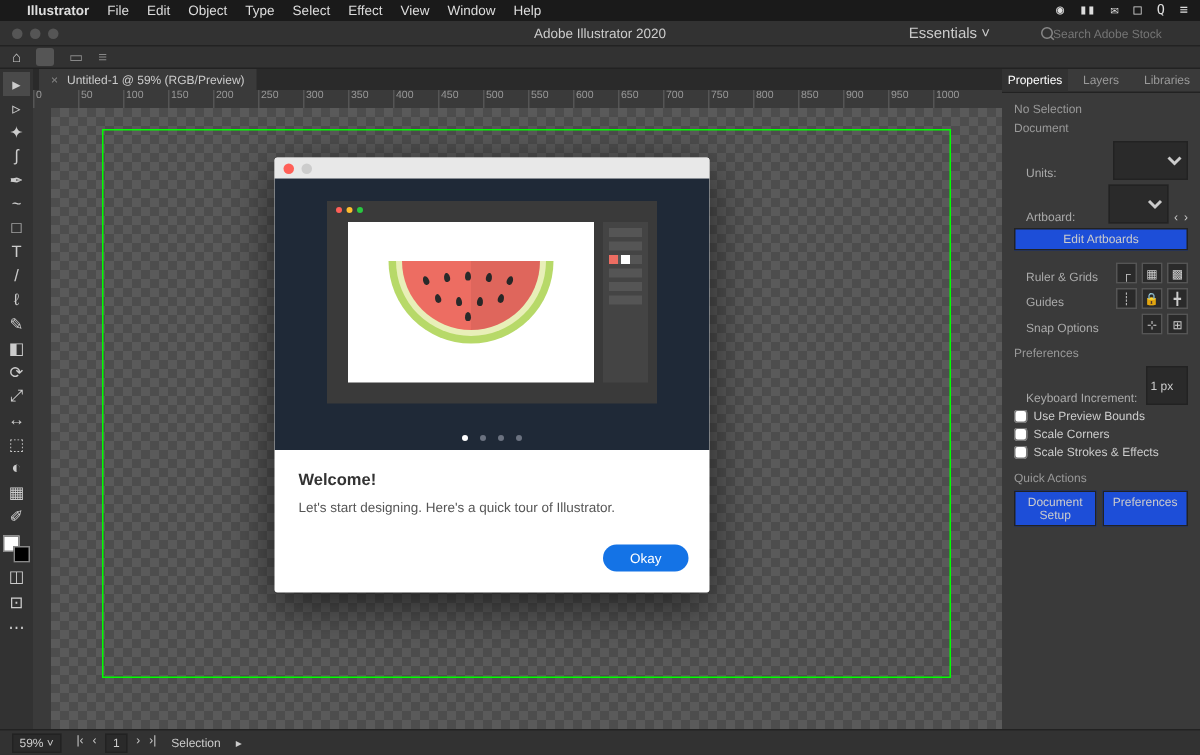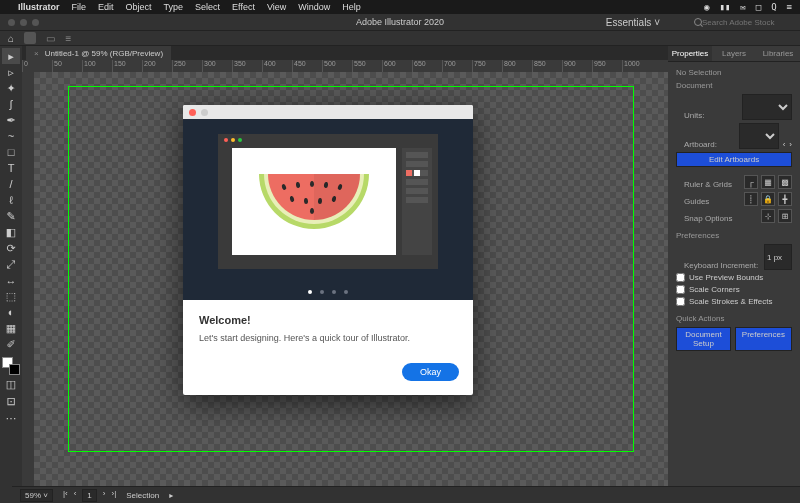--- a/index.html
+++ b/index.html
@@ -44,21 +44,21 @@
 .panel-body .row{display:flex;align-items:flex-end;justify-content:flex-end;gap:4px;margin-bottom:3px;font-size:8px}
 .panel-body .row label{color:#aaa;margin-right:auto;margin-left:8px}
 .panel-body select,.panel-body input[type=text]{background:#2a2a2a;border:1px solid #222;color:#ccc;font-size:8px;height:13px;padding:12px 2px}
 .panel-body .btn{background:#1d4ed8;border:1px solid #222;color:#ccc;font-size:8px;padding:2px 6px;cursor:pointer;text-align:center}
 .panel-body .iconrow{display:flex;gap:3px}
 .panel-body .picon{width:14px;height:14px;background:#2a2a2a;border:1px solid #555;display:flex;align-items:center;justify-content:center;font-size:8px}
 .panel-body .chk{display:flex;align-items:center;gap:4px;margin-bottom:3px;font-size:8px}
 .panel-body .chk input{width:9px;height:9px}
 .panel-body .qa{display:flex;gap:4px}
 .panel-body .qa .btn{flex:1}
-.statusbar{position:absolute;bottom:0;left:12px;right:0;height:17px;background:#323232;border-top:1px solid #222;display:flex;align-items:center;padding:0 8px;gap:10px;font-size:8px;color:#ccc}
+.statusbar{position:absolute;bottom:0;left:0;right:0;height:17px;background:#323232;border-top:1px solid #222;display:flex;align-items:center;padding:0 8px;gap:10px;font-size:8px;color:#ccc}
 .statusbar .nav{display:flex;gap:6px;font-family:monospace}
 .statusbar .sbbox{background:#2a2a2a;border:1px solid #222;padding:1px 4px}
 
 .modal{position:absolute;left:183px;top:105px;width:290px;background:#fff;box-shadow:0 8px 30px rgba(0,0,0,0.6);border-radius:2px;overflow:hidden}
 .modal .mtitle{height:14px;background:#e8e8e8;display:flex;align-items:center;padding:0 6px;gap:5px}
 .modal .mtitle .md{width:7px;height:7px;border-radius:50%}
 .modal .mtitle .md.r{background:#ff5f57}
 .modal .mtitle .md.g{background:#ccc}
 .modal .preview{height:165px;background:#1f2937;display:flex;align-items:center;justify-content:center;position:relative}
 .modal .ill-window{width:220px;height:135px;background:#3a3a3a;display:flex;position:relative}

